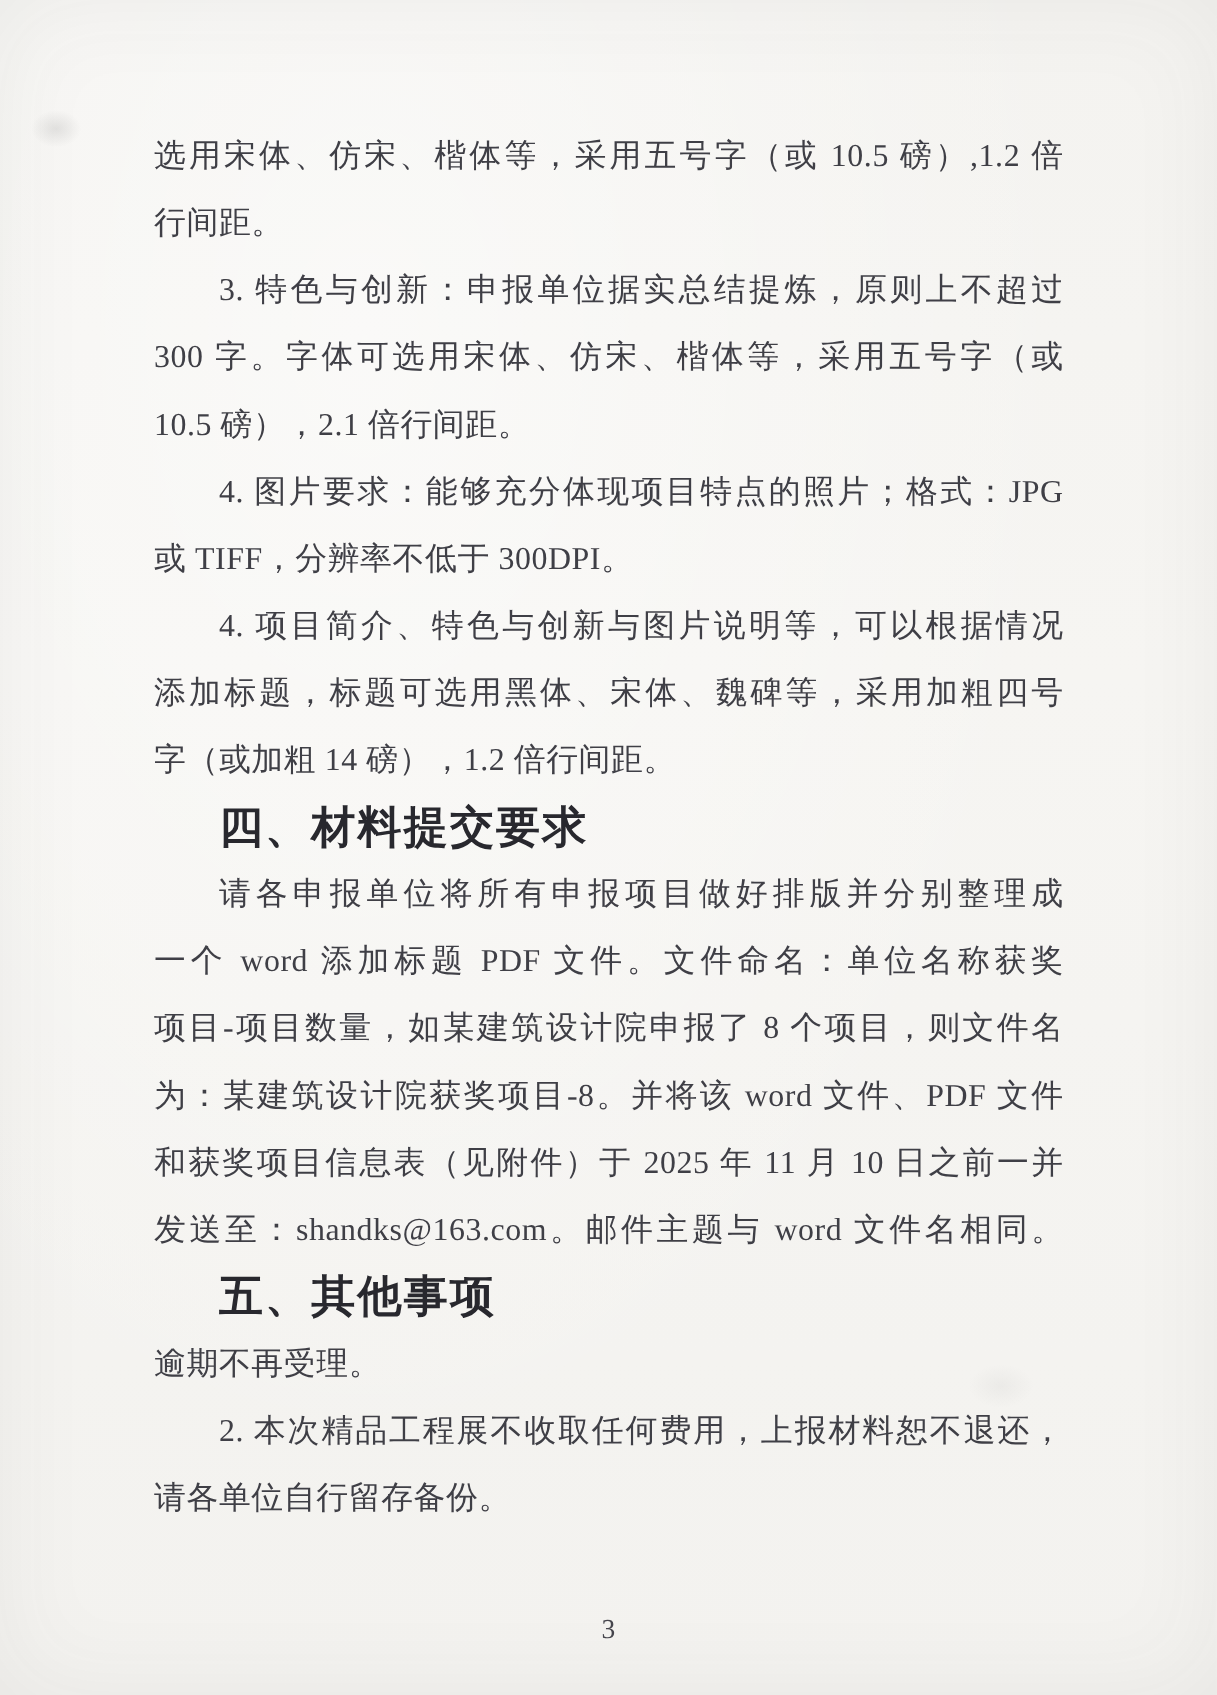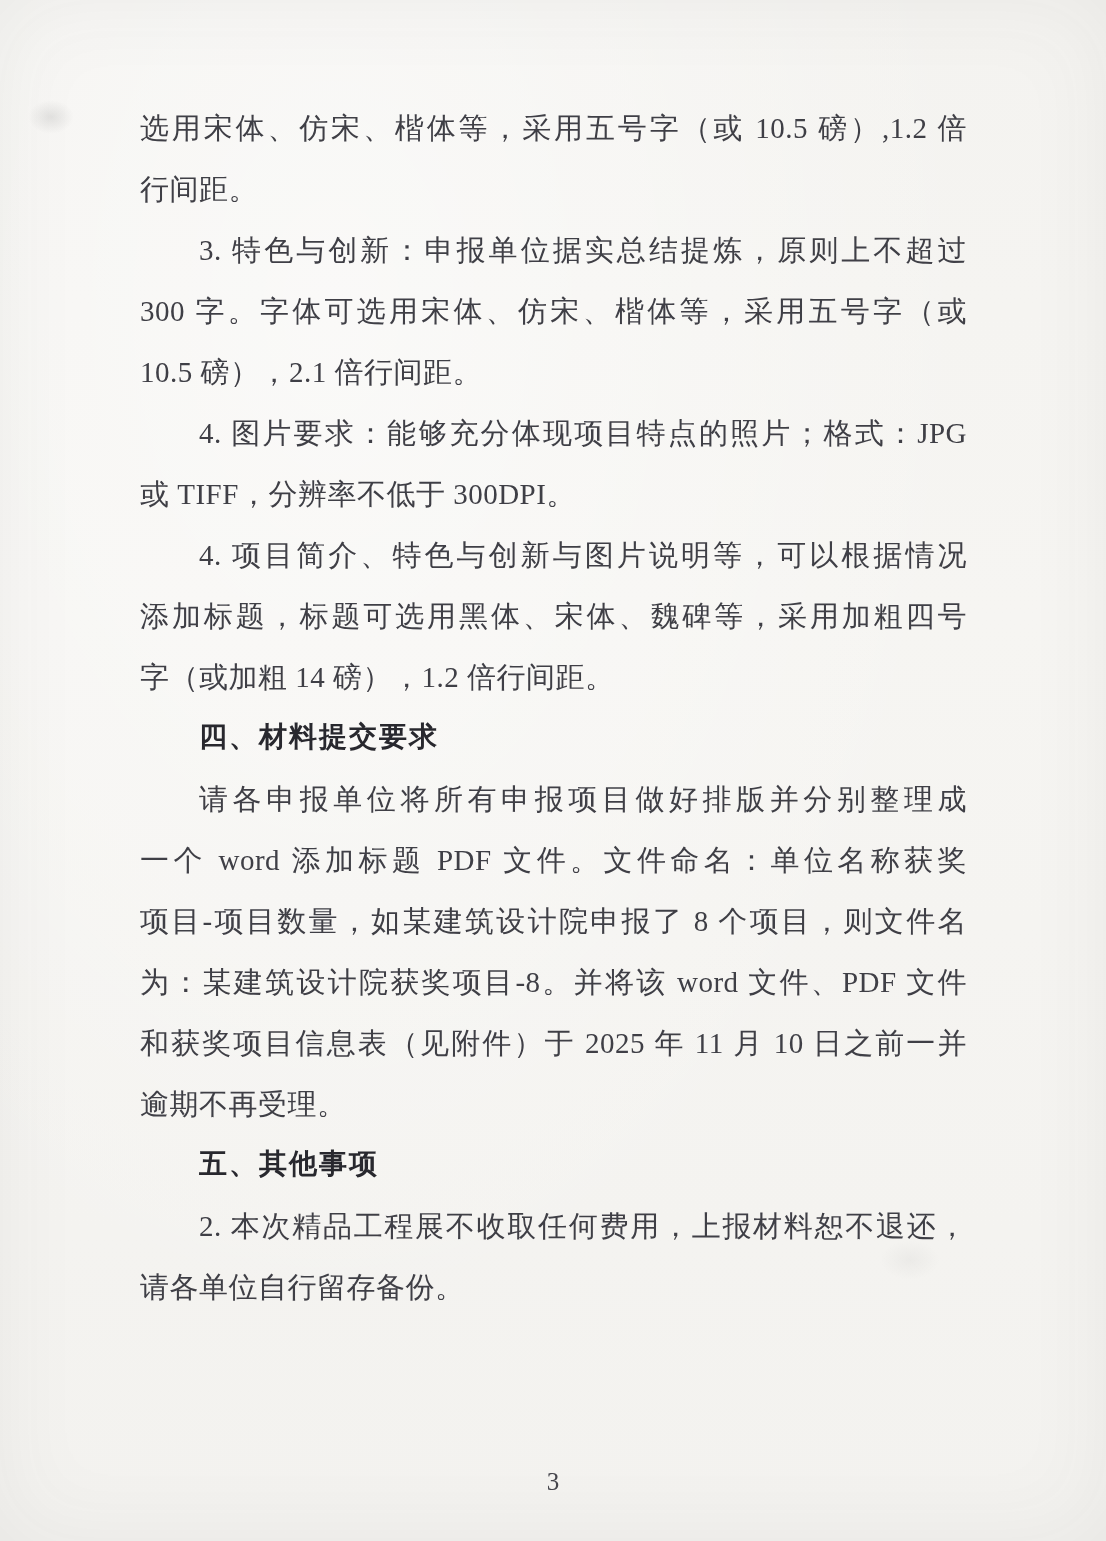--- a/index.html
+++ b/index.html
@@ -31,44 +31,44 @@
     left: 28px; top: 100px; width: 46px; height: 34px;
     background: radial-gradient(rgba(110,110,110,0.16), rgba(110,110,110,0) 70%);
   }
   .smudge.s2 {
     left: 880px; top: 1240px; width: 60px; height: 40px;
     background: radial-gradient(rgba(120,120,120,0.07), rgba(120,120,120,0) 70%);
   }
   .text-block {
     position: absolute;
     left: 140px;
-    top: 98px;
+    top: 112px;
     width: 827px;
   }
   .line {
     font-size: 29px;
     height: 61px;
     line-height: 61px;
     color: #3f3f46;
     text-align: justify;
     text-align-last: left;
     letter-spacing: 0.5px;
     white-space: nowrap;
   }
   .line.fill {
     text-align-last: justify;
     white-space: normal;
   }
   .line.indent {
     text-indent: 59px;
   }
   .line.heading {
-    font-family: Liberation Mono, monospace;
+    font-family: Liberation Sans, sans-serif;
     font-weight: 700;
-    font-size: 28px;
+    font-size: 40px;
     color: #28282e;
     letter-spacing: 2px;
   }
   .page-number {
     position: absolute;
     left: 0;
     top: 1468px;
     width: 100%;
     text-align: center;
     font-size: 25px;
@@ -93,20 +93,21 @@
     <div class="line">或 TIFF，分辨率不低于 300DPI。</div>
     <div class="line indent fill">4. 项目简介、特色与创新与图片说明等，可以根据情况</div>
     <div class="line fill">添加标题，标题可选用黑体、宋体、魏碑等，采用加粗四号</div>
     <div class="line">字（或加粗 14 磅），1.2 倍行间距。</div>
     <div class="line indent heading">四、材料提交要求</div>
     <div class="line indent fill">请各申报单位将所有申报项目做好排版并分别整理成</div>
     <div class="line fill">一个 word 添加标题 PDF 文件。文件命名：单位名称获奖</div>
     <div class="line fill">项目-项目数量，如某建筑设计院申报了 8 个项目，则文件名</div>
     <div class="line fill">为：某建筑设计院获奖项目-8。并将该 word 文件、PDF 文件</div>
     <div class="line fill">和获奖项目信息表（见附件）于 2025 年 11 月 10 日之前一并</div>
+    <div class="line fill">发送至：shandks@163.com。邮件主题与 word 文件名相同。</div>
+    <div class="line indent heading">五、其他事项</div>
     <div class="line">逾期不再受理。</div>
-    <div class="line indent heading">五、其他事项</div>
     <div class="line indent fill">2. 本次精品工程展不收取任何费用，上报材料恕不退还，</div>
     <div class="line">请各单位自行留存备份。</div>
   </main>
 
   <div class="page-number">3</div>
 </div>
 
 </body></html>

